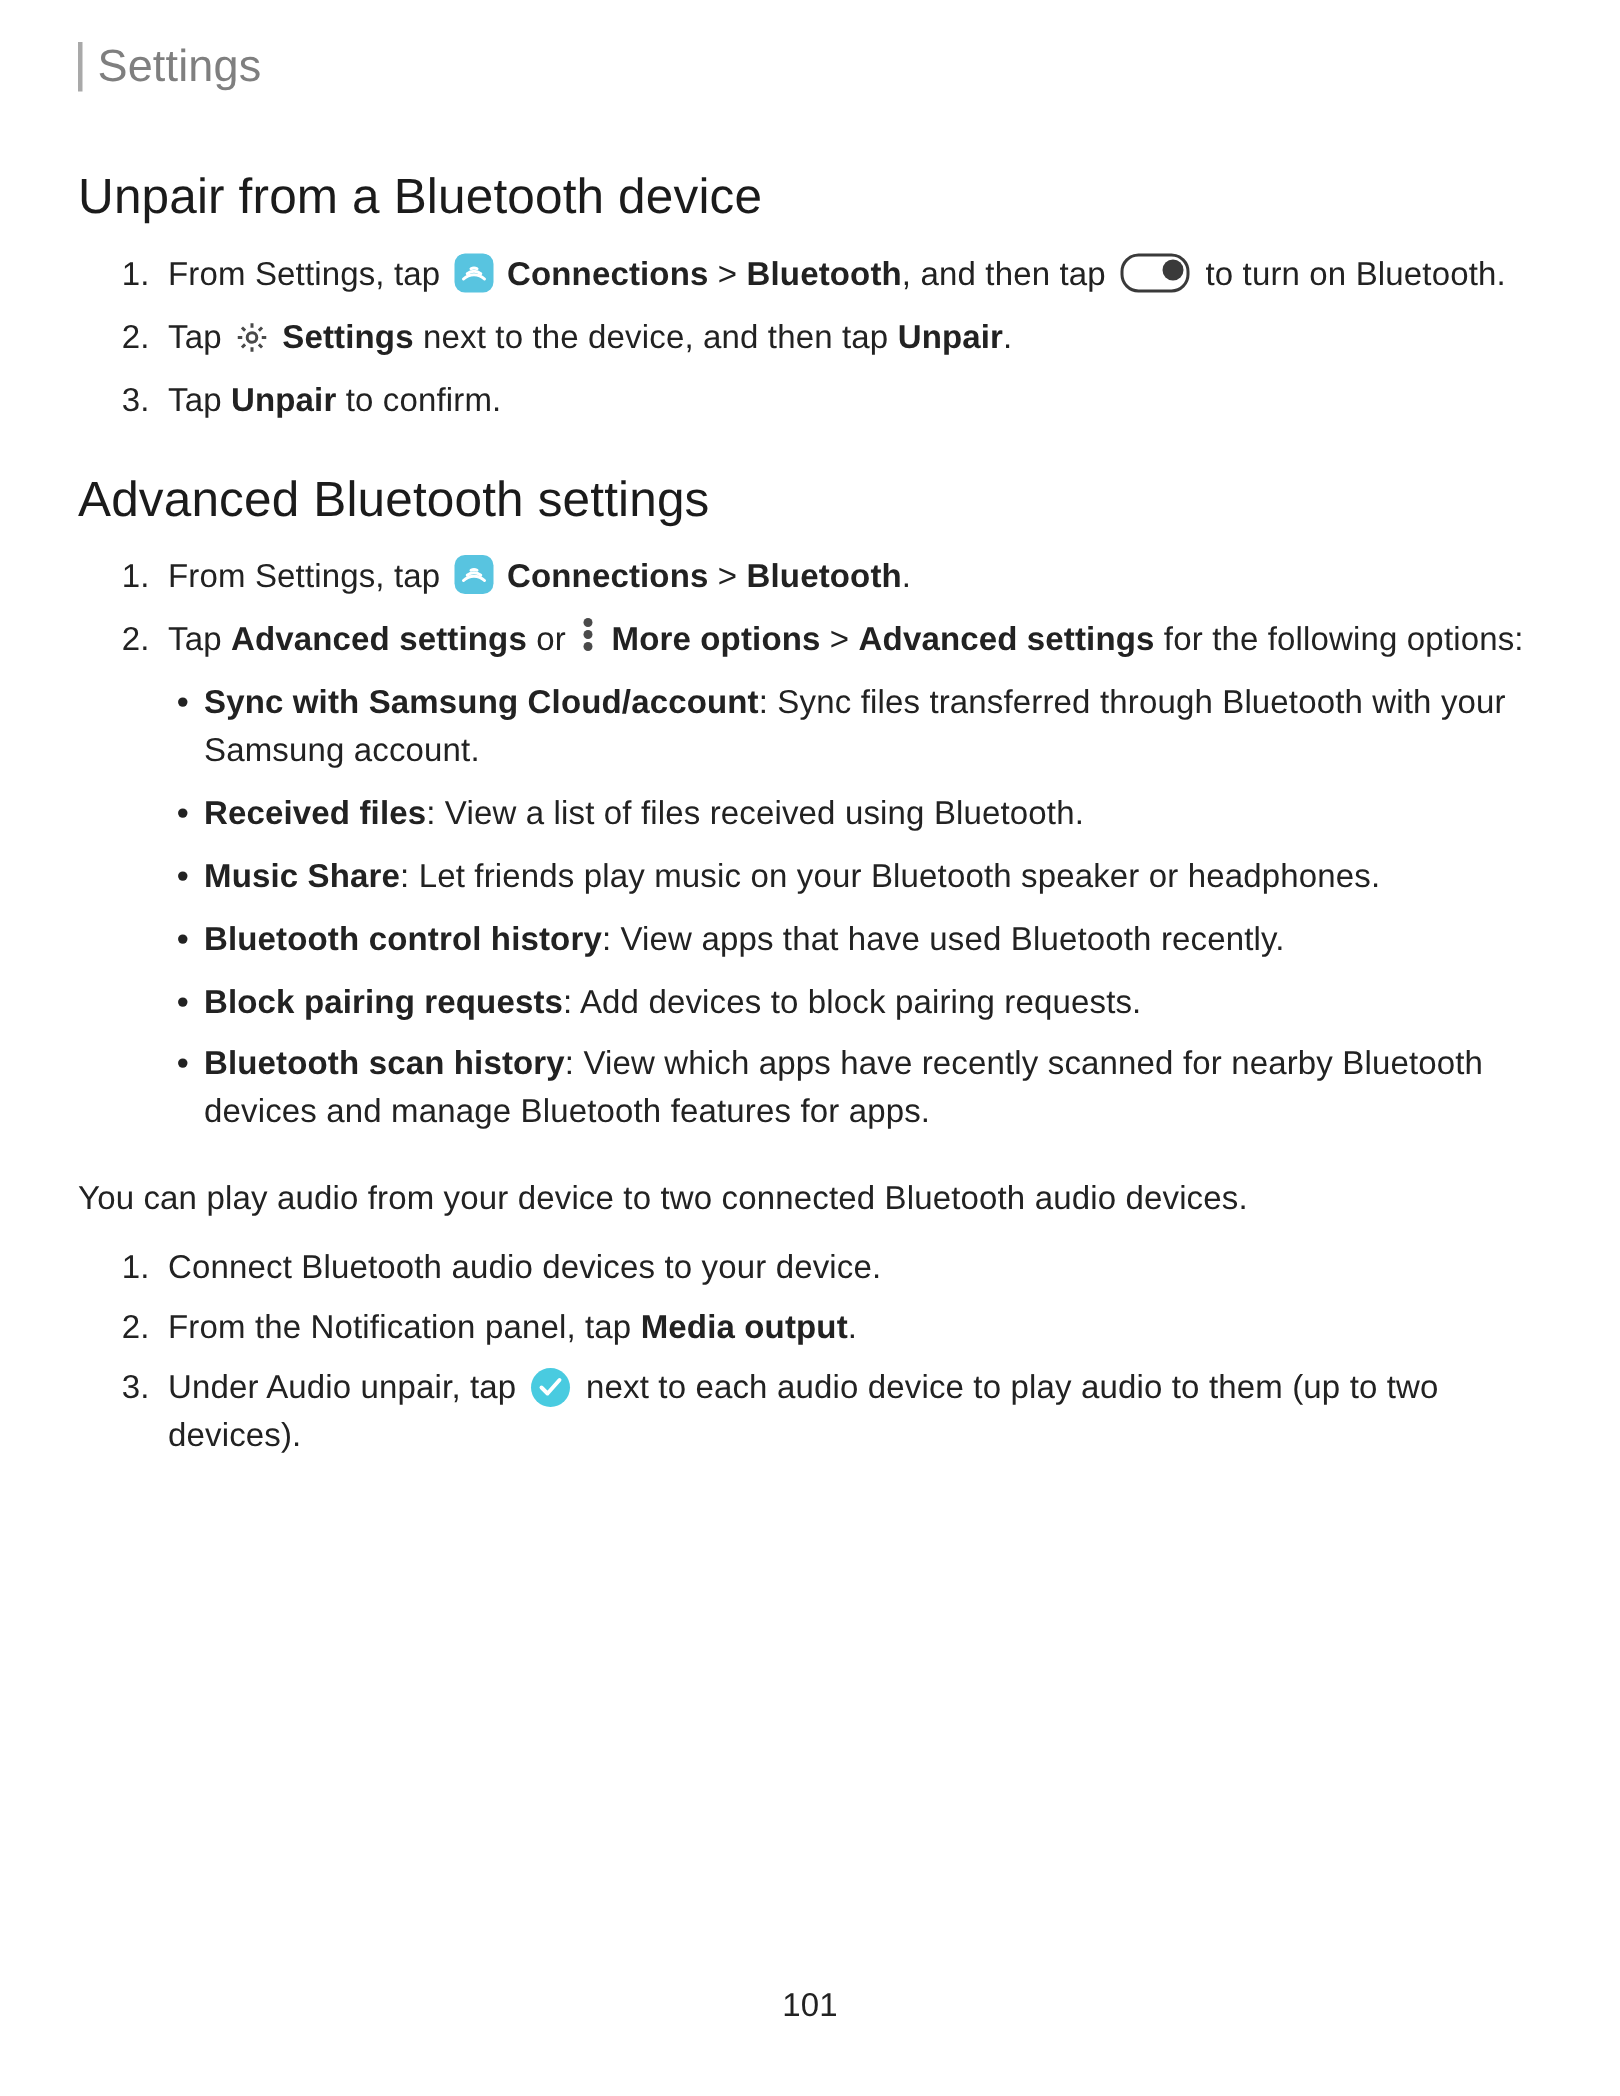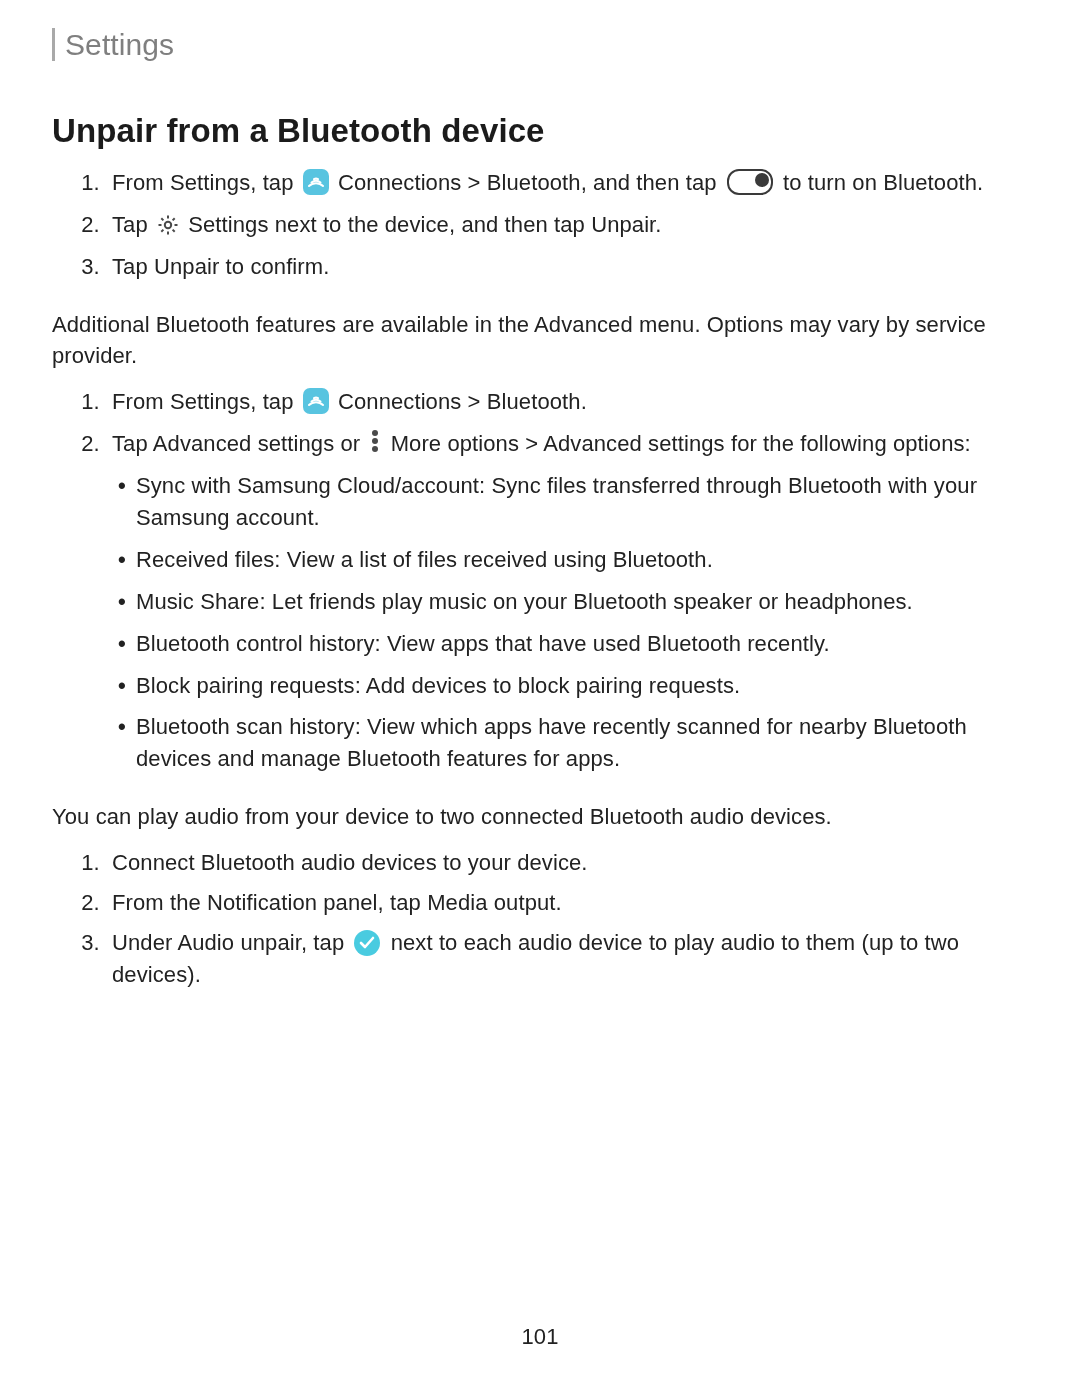--- a/index.html
+++ b/index.html
@@ -25,21 +25,21 @@
     border-left: 3px solid #a9a9a9;
     padding-left: 10px;
     color: #7f7f7f;
     font-size: 30px;
     font-weight: 400;
     margin-bottom: 46px;
     line-height: 1.1;
   }
   h2.section {
     font-size: 33px;
-    font-weight: 700;
+    font-weight: 400;
     margin: 0 0 12px 0;
     color: #1b1b1b;
   }
   p.body {
     margin: 0 0 14px 0;
     font-weight: 400;
   }
   ol.steps {
     margin: 6px 0 26px 0;
     padding-left: 54px;
@@ -60,21 +60,21 @@
     margin-bottom: 10px;
   }
   ul.bullets > li::before {
     content: "•";
     position: absolute;
     left: -18px;
     top: 0;
     font-weight: 900;
     font-size: 22px;
   }
-  b, strong { font-weight: 400; }
+  b, strong { font-weight: 700; }
   .icon {
     display: inline-block;
     vertical-align: -5px;
   }
   .icon-conn {
     width: 26px; height: 26px;
     border-radius: 7px;
     background: #58c4e0;
     position: relative;
     margin: 0 3px;
@@ -157,21 +157,21 @@
               <path d="M12 2.5v3M12 18.5v3M21.5 12h-3M5.5 12h-3M18.7 5.3l-2.1 2.1M7.4 16.6l-2.1 2.1M18.7 18.7l-2.1-2.1M7.4 7.4 5.3 5.3"></path>
             </g>
           </svg></span>
       <b>Settings</b><span> next to the device, and then tap </span><b>Unpair</b><span>.</span>
     </li>
     <li>
       <span>Tap </span><b>Unpair</b><span> to confirm.</span>
     </li>
   </ol>
 
-  <p class="body">Additional Bluetooth features are available in the Advanced menu. Options may vary by service provider.</p>
+  <h2 class="section">Advanced Bluetooth settings</h2>
   <ol class="steps">
     <li>
       <span>From Settings, tap </span><span class="icon icon-conn"><svg width="20" height="20" viewBox="0 0 20 20">
             <g fill="none" stroke="#ffffff" stroke-width="2" stroke-linecap="round">
               <path d="M3 14a10 10 0 0 1 14 0"></path>
               <path d="M5.5 10.5a7 7 0 0 1 9 0"></path>
               <path d="M8 7.2a4 4 0 0 1 4 0"></path>
             </g>
           </svg></span>
       <b>Connections</b><span> &gt; </span><b>Bluetooth</b><span>.</span>

